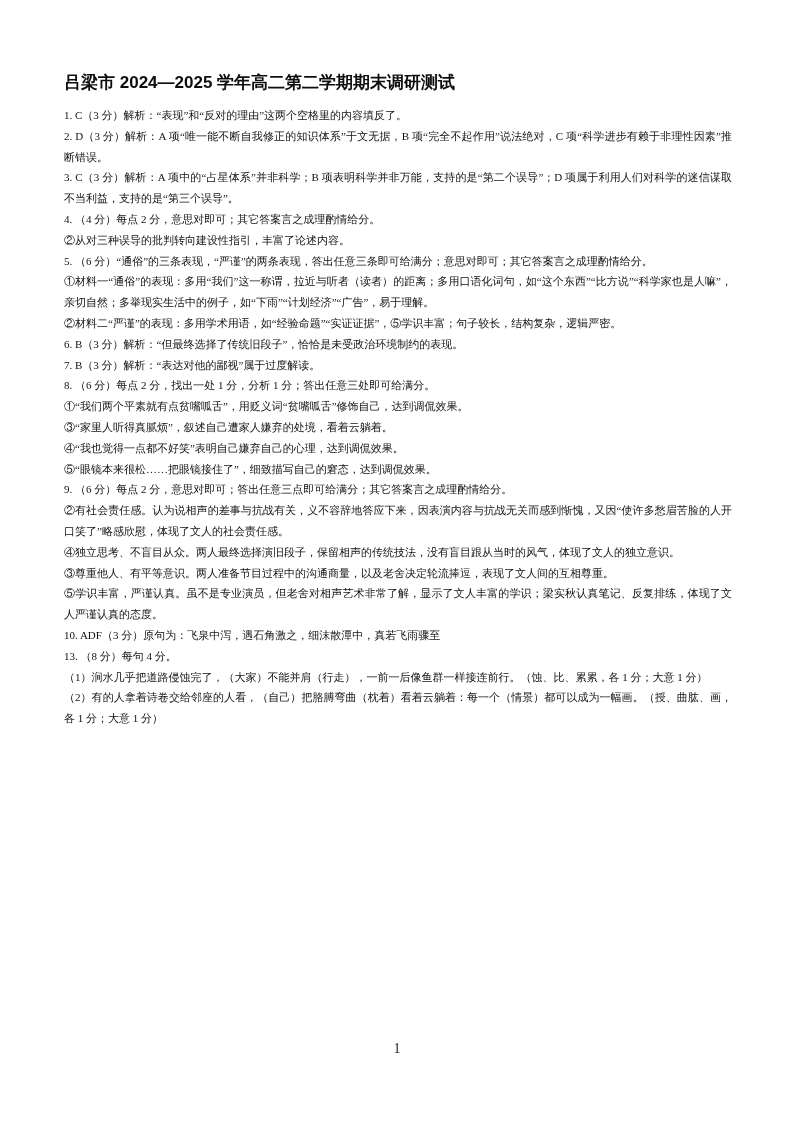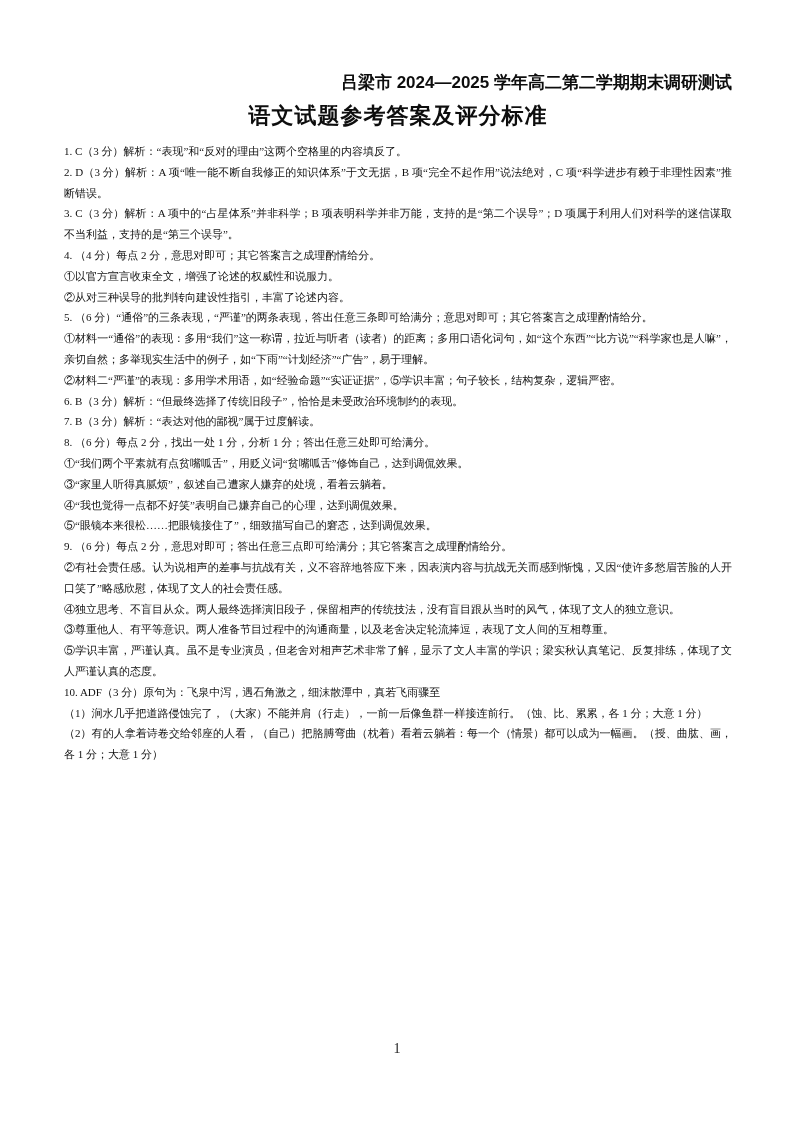--- a/index.html
+++ b/index.html
@@ -12,21 +12,21 @@
     width: 794px;
     height: 1123px;
     box-sizing: border-box;
     background: #ffffff;
     padding: 72px 62px 0 64px;
     color: #111111;
     font-family: "Liberation Serif", "DejaVu Serif", serif;
     overflow: hidden;
   }
   .doc-title {
-    text-align: right;
+    text-align: left;
     font-family: "Liberation Sans", "DejaVu Sans", sans-serif;
     font-weight: bold;
     font-size: 17px;
     line-height: 22px;
     color: #0d0d0d;
   }
   .doc-subtitle {
     text-align: center;
     font-family: "Liberation Sans", "DejaVu Sans", sans-serif;
     font-weight: bold;
@@ -56,41 +56,40 @@
     font-size: 14px;
     line-height: 18px;
     color: #222222;
   }
 </style>
 </head>
 <body>
 
 <div class="page">
   <div class="doc-title">吕梁市 2024—2025 学年高二第二学期期末调研测试</div>
-  <div class="doc-subtitle">语文试题参考答案及评分标准</div>
   <div class="answers">
       <p>1. C（3 分）解析：“表现”和“反对的理由”这两个空格里的内容填反了。</p>
       <p>2. D（3 分）解析：A 项“唯一能不断自我修正的知识体系”于文无据，B 项“完全不起作用”说法绝对，C 项“科学进步有赖于非理性因素”推断错误。</p>
       <p>3. C（3 分）解析：A 项中的“占星体系”并非科学；B 项表明科学并非万能，支持的是“第二个误导”；D 项属于利用人们对科学的迷信谋取不当利益，支持的是“第三个误导”。</p>
       <p>4. （4 分）每点 2 分，意思对即可；其它答案言之成理酌情给分。</p>
-      <p>①以官方宣言收束全文，增强了论述的权威性和说服力。</p>
       <p>②从对三种误导的批判转向建设性指引，丰富了论述内容。</p>
       <p>5. （6 分）“通俗”的三条表现，“严谨”的两条表现，答出任意三条即可给满分；意思对即可；其它答案言之成理酌情给分。</p>
       <p>①材料一“通俗”的表现：多用“我们”这一称谓，拉近与听者（读者）的距离；多用口语化词句，如“这个东西”“比方说”“科学家也是人嘛”，亲切自然；多举现实生活中的例子，如“下雨”“计划经济”“广告”，易于理解。</p>
       <p>②材料二“严谨”的表现：多用学术用语，如“经验命题”“实证证据”，⑤学识丰富；句子较长，结构复杂，逻辑严密。</p>
       <p>6. B（3 分）解析：“但最终选择了传统旧段子”，恰恰是未受政治环境制约的表现。</p>
       <p>7. B（3 分）解析：“表达对他的鄙视”属于过度解读。</p>
       <p>8. （6 分）每点 2 分，找出一处 1 分，分析 1 分；答出任意三处即可给满分。</p>
       <p>①“我们两个平素就有点贫嘴呱舌”，用贬义词“贫嘴呱舌”修饰自己，达到调侃效果。</p>
       <p>③“家里人听得真腻烦”，叙述自己遭家人嫌弃的处境，看着云躺着。</p>
       <p>④“我也觉得一点都不好笑”表明自己嫌弃自己的心理，达到调侃效果。</p>
       <p>⑤“眼镜本来很松……把眼镜接住了”，细致描写自己的窘态，达到调侃效果。</p>
       <p>9. （6 分）每点 2 分，意思对即可；答出任意三点即可给满分；其它答案言之成理酌情给分。</p>
       <p>②有社会责任感。认为说相声的差事与抗战有关，义不容辞地答应下来，因表演内容与抗战无关而感到惭愧，又因“使许多愁眉苦脸的人开口笑了”略感欣慰，体现了文人的社会责任感。</p>
       <p>④独立思考、不盲目从众。两人最终选择演旧段子，保留相声的传统技法，没有盲目跟从当时的风气，体现了文人的独立意识。</p>
       <p>③尊重他人、有平等意识。两人准备节目过程中的沟通商量，以及老舍决定轮流捧逗，表现了文人间的互相尊重。</p>
       <p>⑤学识丰富，严谨认真。虽不是专业演员，但老舍对相声艺术非常了解，显示了文人丰富的学识；梁实秋认真笔记、反复排练，体现了文人严谨认真的态度。</p>
       <p>10. ADF（3 分）原句为：飞泉中泻，遇石角激之，细沫散潭中，真若飞雨骤至</p>
+      <p>13. （8 分）每句 4 分。</p>
       <p>（1）涧水几乎把道路侵蚀完了，（大家）不能并肩（行走），一前一后像鱼群一样接连前行。（蚀、比、累累，各 1 分；大意 1 分）</p>
       <p>（2）有的人拿着诗卷交给邻座的人看，（自己）把胳膊弯曲（枕着）看着云躺着：每一个（情景）都可以成为一幅画。（授、曲肱、画，各 1 分；大意 1 分）</p>
     </div>
   <div class="page-footer">1</div>
 </div>
 
 </body></html>

